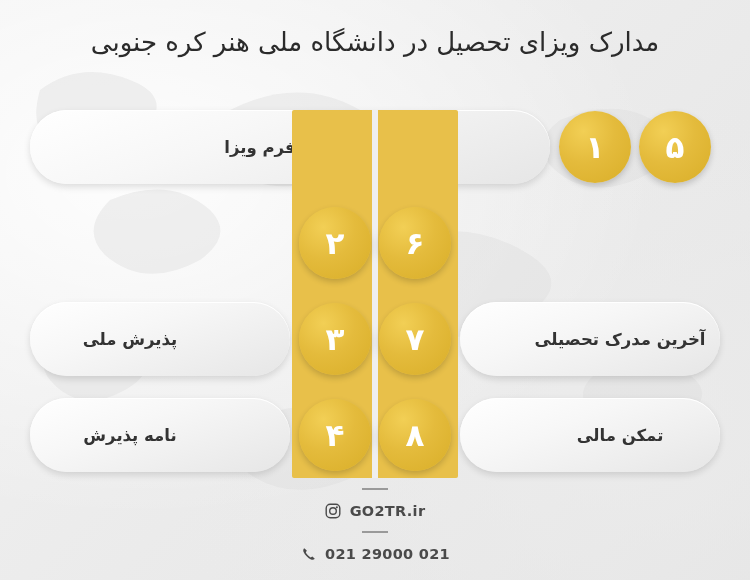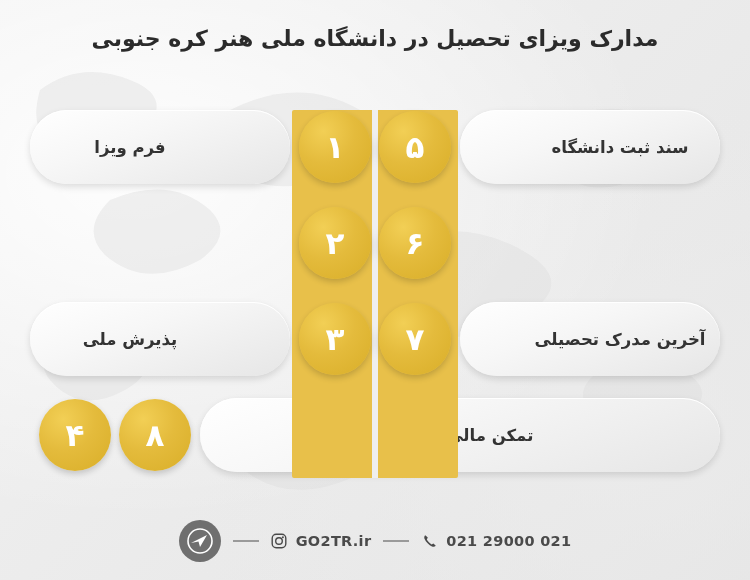--- a/index.html
+++ b/index.html
@@ -35,22 +35,22 @@
   .title-wrap {
     position: absolute;
     top: 22px;
     left: 0;
     right: 0;
     text-align: center;
     padding: 0 40px;
     box-sizing: border-box;
   }
   .title {
-    font-size: 22px;
-    font-weight: bold;
+    font-size: 26px;
+    font-weight: normal;
     color: #2b2b2b;
     line-height: 1.55;
     letter-spacing: 0;
     direction: rtl;
   }
 
   .grid {
     position: absolute;
     top: 110px;
     left: 30px;
@@ -147,20 +147,21 @@
   .footer {
     position: absolute;
     bottom: 18px;
     left: 0;
     right: 0;
     display: flex;
     align-items: center;
     justify-content: center;
     gap: 12px;
     direction: ltr;
+    flex-direction: column;
   }
   .logo {
     width: 42px;
     height: 42px;
     border-radius: 50%;
     background: #6f6f6f;
     display: flex;
     align-items: center;
     justify-content: center;
   }
@@ -213,23 +214,20 @@
     <div class="title">مدارک ویزای تحصیل در دانشگاه ملی هنر کره جنوبی</div>
   </div>
 
   <div class="band">
     <div class="band-inner"></div>
   </div>
 
   <div class="grid">
 
     <div class="row">
-      <div class="pill left-side">
-        <span class="pill-label">سند ثبت دانشگاه</span>
-      </div>
       <div class="center-col">
         <div class="badge">۵</div>
         <div class="center-gap"></div>
         <div class="badge first">۱</div>
       </div>
       <div class="pill right-side">
         <span class="pill-label">فرم ویزا</span>
       </div>
     </div>
 
@@ -256,20 +254,23 @@
     </div>
 
     <div class="row">
       <div class="pill left-side">
         <span class="pill-label">تمکن مالی</span>
       </div>
       <div class="center-col">
         <div class="badge">۸</div>
         <div class="center-gap"></div>
         <div class="badge">۴</div>
+      </div>
+      <div class="pill right-side">
+        <span class="pill-label">نامه پذیرش</span>
       </div>
     </div>
 
   </div>
 
   <div class="footer">
     <div class="logo">
       <svg width="26" height="26" viewBox="0 0 26 26" aria-hidden="true">
         <circle cx="13" cy="13" r="12" fill="none" stroke="#ffffff" stroke-width="1.6"></circle>
         <path d="M4 15 L20 7 L13 19 L11.5 13.5 Z" fill="#ffffff"></path>

